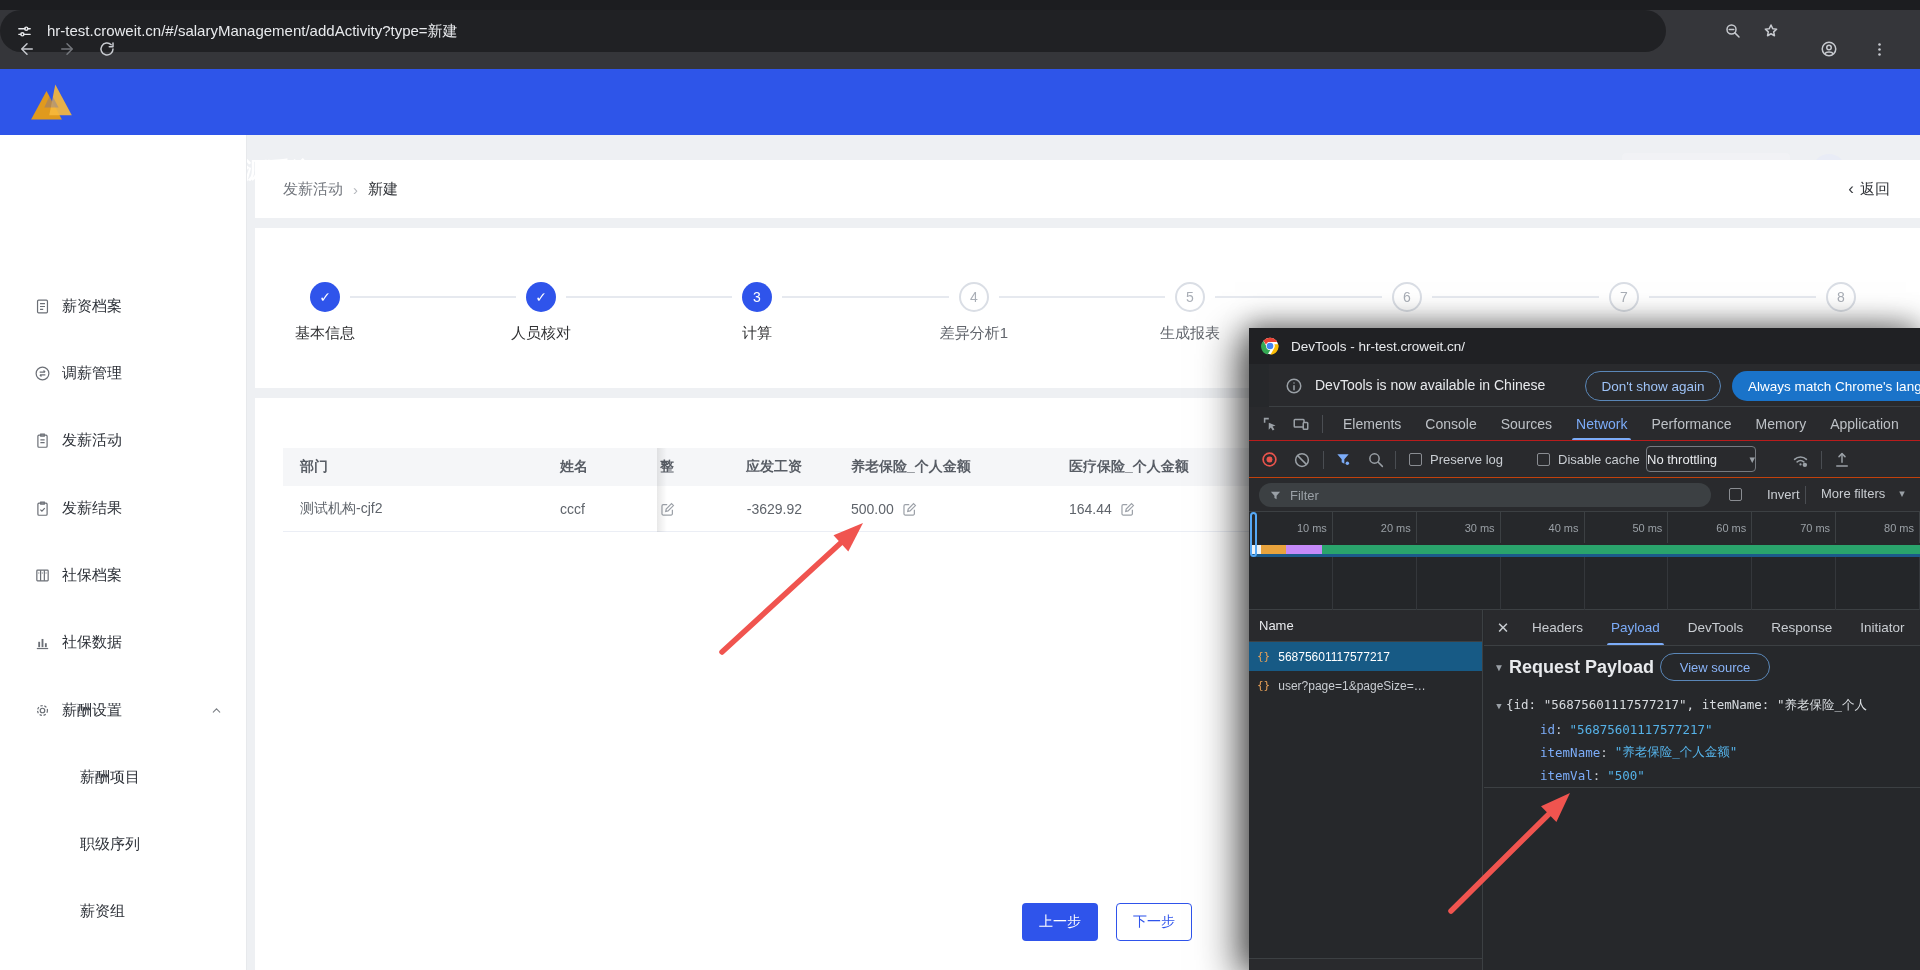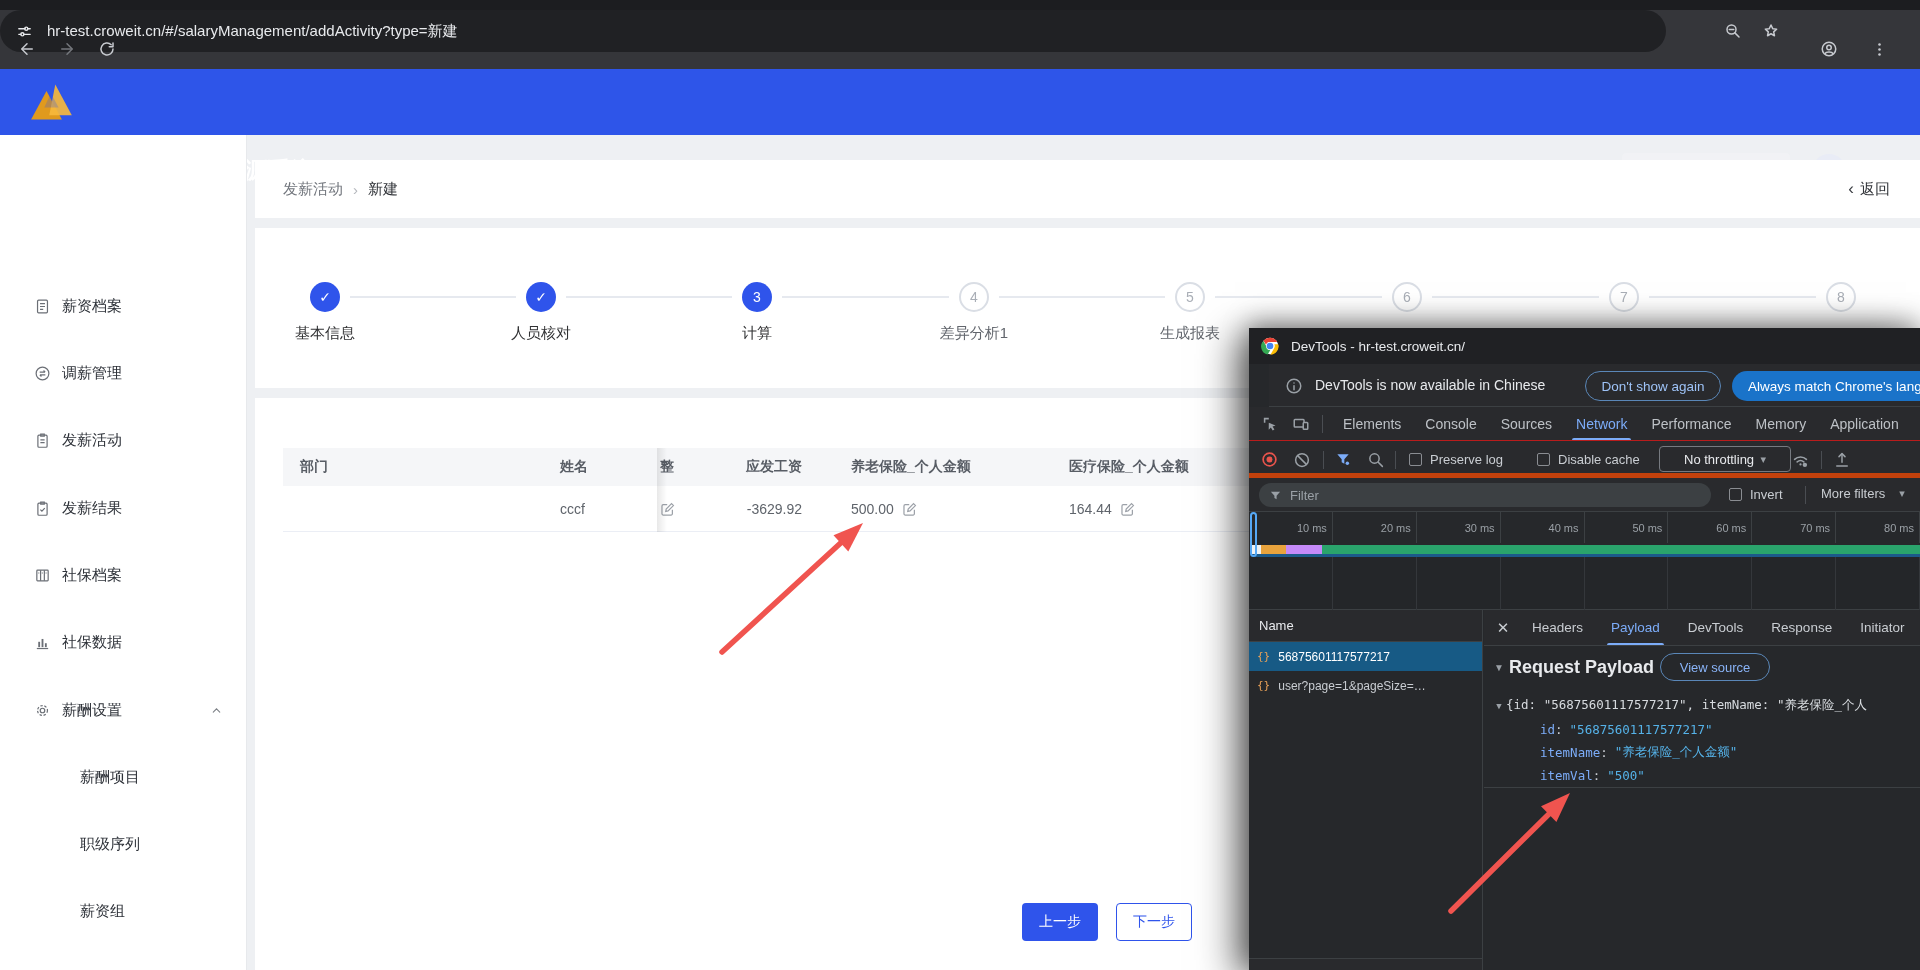--- a/index.html
+++ b/index.html
@@ -71,26 +71,26 @@
   .dt-title { margin-left:12px; font-size:13.5px; color:#e8eaed; }
   .dt-banner { left:0; top:36px; width:671px; height:43px; background:#292a2d; border-bottom:1px solid #3c4043; overflow:hidden;margin-left:20px; }
   .dt-banner .msg { position:absolute; left:46px; top:13px; font-size:14px; color:#e8eaed; white-space:nowrap; }
   .pill { border-radius:15px; height:30px; display:flex; align-items:center; justify-content:center; font-size:13.5px; white-space:nowrap; cursor:pointer; }
   .pill.outline { border:1px solid #5a87b8; color:#9ec3f7; }
   .pill.fill { background:#1a73c9; color:#fff; }
   .dt-tabbar { left:0; top:79px; width:671px; height:34px; background:#292a2d; border-bottom:1px solid #b91c1c; display:flex; align-items:center; overflow:hidden; }
   .dt-tab { padding:0 12px; font-size:14px; height:34px; display:flex; align-items:center; color:#bdc1c6; cursor:pointer; position:relative; white-space:nowrap; }
   .dt-tab.active { color:var(--devtools-accent,#7cacf8); }
   .dt-tab.active::after { content:""; position:absolute; left:8px; right:8px; bottom:0; height:3px; border-radius:2px 2px 0 0; background:var(--devtools-accent,#7cacf8); }
-  .dt-toolbar { left:0; top:113px; width:671px; height:37px; background:#292a2d; border-bottom:5px solid #c2410c; }
+  .dt-toolbar { left:0; top:113px; width:671px; height:37px; background:#292a2d; border-bottom:1px solid #c2410c; }
   .dt-filterrow { left:0; top:150px; width:671px; height:34px; background:#292a2d; border-bottom:1px solid #3c4043; }
   .vsep { position:absolute; width:1px; height:18px; background:#4a4d52; }
   .cb { position:absolute; width:13px; height:13px; border:1.5px solid #8a8d92; border-radius:2px; background:transparent; }
   .cblabel { position:absolute; font-size:13px; color:#c9cdd2; white-space:nowrap; }
-  .throttle { position:absolute; left:410px; top:5px; width:132px; height:26px; border:1px solid #767a80; border-radius:4px; display:flex; align-items:center; padding:0 24px; font-size:13px; color:#e8eaed; }
+  .throttle { position:absolute; left:397px; top:5px; width:110px; height:26px; border:1px solid #767a80; border-radius:4px; display:flex; align-items:center; padding:0 0; font-size:13px; color:#e8eaed; }
   .throttle .caret { margin-left:auto; color:#9aa0a6; font-size:11px; }
   .filterpill { position:absolute; left:10px; top:5px; width:452px; height:24px; background:#3c4043; border-radius:12px; display:flex; align-items:center; padding:0 10px; gap:8px; color:#9aa0a6; font-size:13px; }
   .morefilters { position:absolute; left:572px; top:8px; font-size:13px; color:#c9cdd2; display:flex; gap:14px; align-items:center; }
   .ruler { left:0; top:184px; width:671px; height:31px; background:#26282b; display:flex; }
   .ruler .cell { width:83.875px; height:31px; border-right:1px solid #3c4043; display:flex; align-items:center; justify-content:flex-end; padding-right:5px; font-size:11px; color:#9aa0a6; }
   .ovband { left:0; top:215px; width:671px; height:14px; background:#26282b; }
   .seg { position:absolute; top:2px; height:9px; }
   .ov-underline { position:absolute; left:3px; top:11px; height:3px; width:668px; background:var(--tl-underline,#1c5a8a); }
   .sel-handle { position:absolute; left:1px; top:184px; width:7px; height:45px; border:2px solid #56a8f5; border-radius:4px; }
   .waterfall { left:0; top:229px; width:671px; height:53px; background:#242629; display:flex; border-bottom:1px solid #3c4043; }
@@ -353,20 +353,23 @@
   <div class="card table-card">
     <div class="thead" id="thead">
         <div class="th" style="left: 17px; width: 250px; justify-content: flex-start;">部门</div>
         <div class="th" style="left: 277px; width: 95px; justify-content: flex-start;">姓名</div>
         <div class="th" style="left: 377px; width: 50px; justify-content: flex-start;">整</div>
         <div class="th" style="left: 399px; width: 120px; justify-content: flex-end;">应发工资</div>
         <div class="th" style="left: 568px; width: 210px; justify-content: flex-start;">养老保险_个人金额</div>
         <div class="th" style="left: 786px; width: 210px; justify-content: flex-start;">医疗保险_个人金额</div>
       </div>
     <div class="trow" id="trow">
+        <div class="td" style="left: 17px; width: 250px; justify-content: flex-start;">
+          <div style="display: inline;">测试机构-cjf2</div>
+        </div>
         <div class="td" style="left: 277px; width: 95px; justify-content: flex-start;">
           <div style="display: inline;">cccf</div>
         </div>
         <div class="td" style="left: 377px; width: 50px; justify-content: flex-start;">
           <div class="edit-ic">
             <svg width="15" height="15" viewBox="0 0 16 16" fill="none" stroke="currentColor" stroke-width="1.3">
               <path d="M13.2 8.3v4.2a1.4 1.4 0 0 1-1.4 1.4H3.5a1.4 1.4 0 0 1-1.4-1.4V4.2a1.4 1.4 0 0 1 1.4-1.4h4.2"></path>
               <path d="M12.3 1.8l2 2L8.6 9.5l-2.5.5.5-2.5z"></path>
             </svg>
           </div>
@@ -505,21 +508,21 @@
     <div class="abs dt-filterrow">
       <div class="filterpill">
         <span style="display:flex;color:#9aa0a6;">
             <svg width="13" height="13" viewBox="0 0 24 24">
               <path d="M3.5 5h17l-6.5 7.5V19l-4-2.2v-4.3z" fill="currentColor"></path>
             </svg>
           </span>
         <span>Filter</span>
       </div>
       <span class="cb" style="left:480px;top:10px;"></span>
-      <span class="cblabel" style="left:501px;top:9px;">Invert</span>
+      <span class="cblabel" style="left:518px;top:9px;">Invert</span>
       <span class="vsep" style="left:556px;top:8px;"></span>
       <div class="morefilters">
         <span>More filters</span>
         <span style="color:#9aa0a6;font-size:11px;">▾</span>
       </div>
     </div>
 
     <div class="abs ruler" id="dt-ruler">
         <div class="cell">10 ms</div>
         <div class="cell">20 ms</div>

